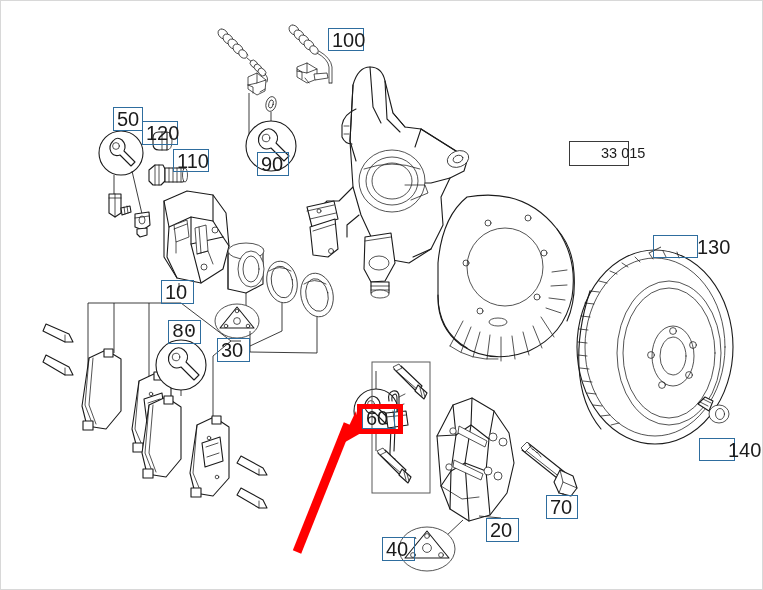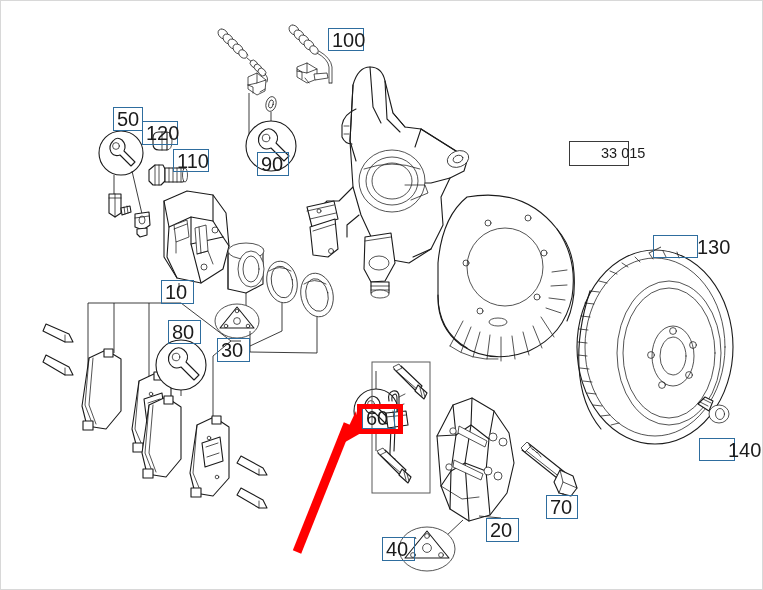--- a/index.html
+++ b/index.html
@@ -475,21 +475,21 @@
 
   <div id="callout-host">
       <div class="callout" style="left: 327px; top: 27px; width: 36px; height: 23px;">100</div>
       <div class="callout" style="left: 104px; top: 106px; width: 30px; height: 24px; margin-left: 8px;">50</div>
       <div class="callout" style="left: 141px; top: 120px; width: 36px; height: 24px;">120</div>
       <div class="callout" style="left: 256px; top: 135px; width: 32px; height: 24px; margin-top: 16px;">90</div>
       <div class="callout" style="left: 172px; top: 148px; width: 36px; height: 23px;">110</div>
       <div class="callout assembly" style="left: 568px; top: 140px; width: 60px; height: 25px; padding-left: 31px;">33 015</div>
       <div class="callout" style="left: 652px; top: 234px; width: 36px; height: 23px; padding-left: 43px;">130</div>
       <div class="callout" style="left: 160px; top: 279px; width: 33px; height: 24px;">10</div>
-      <div class="callout" style="left: 167px; top: 319px; width: 33px; height: 24px;">80</div>
+      <div class="callout" style="left: 167px; top: 319px; width: 33px; height: 24px; font-family: Liberation Mono, monospace;">80</div>
       <div class="callout" style="left: 216px; top: 337px; width: 33px; height: 24px;">30</div>
       <div class="callout" style="left: 361px; top: 406px; width: 33px; height: 22px;">60</div>
       <div class="callout" style="left: 698px; top: 437px; width: 36px; height: 23px; padding-left: 28px;">140</div>
       <div class="callout" style="left: 545px; top: 494px; width: 32px; height: 24px;">70</div>
       <div class="callout" style="left: 485px; top: 517px; width: 33px; height: 24px;">20</div>
       <div class="callout" style="left: 381px; top: 536px; width: 33px; height: 24px;">40</div>
     </div>
 
   <div class="highlight-box" id="highlight-box" style="left: 356px; top: 403px; width: 46px; height: 30px; border-color: rgb(255, 0, 0); border-width: 5px;"></div>
 

